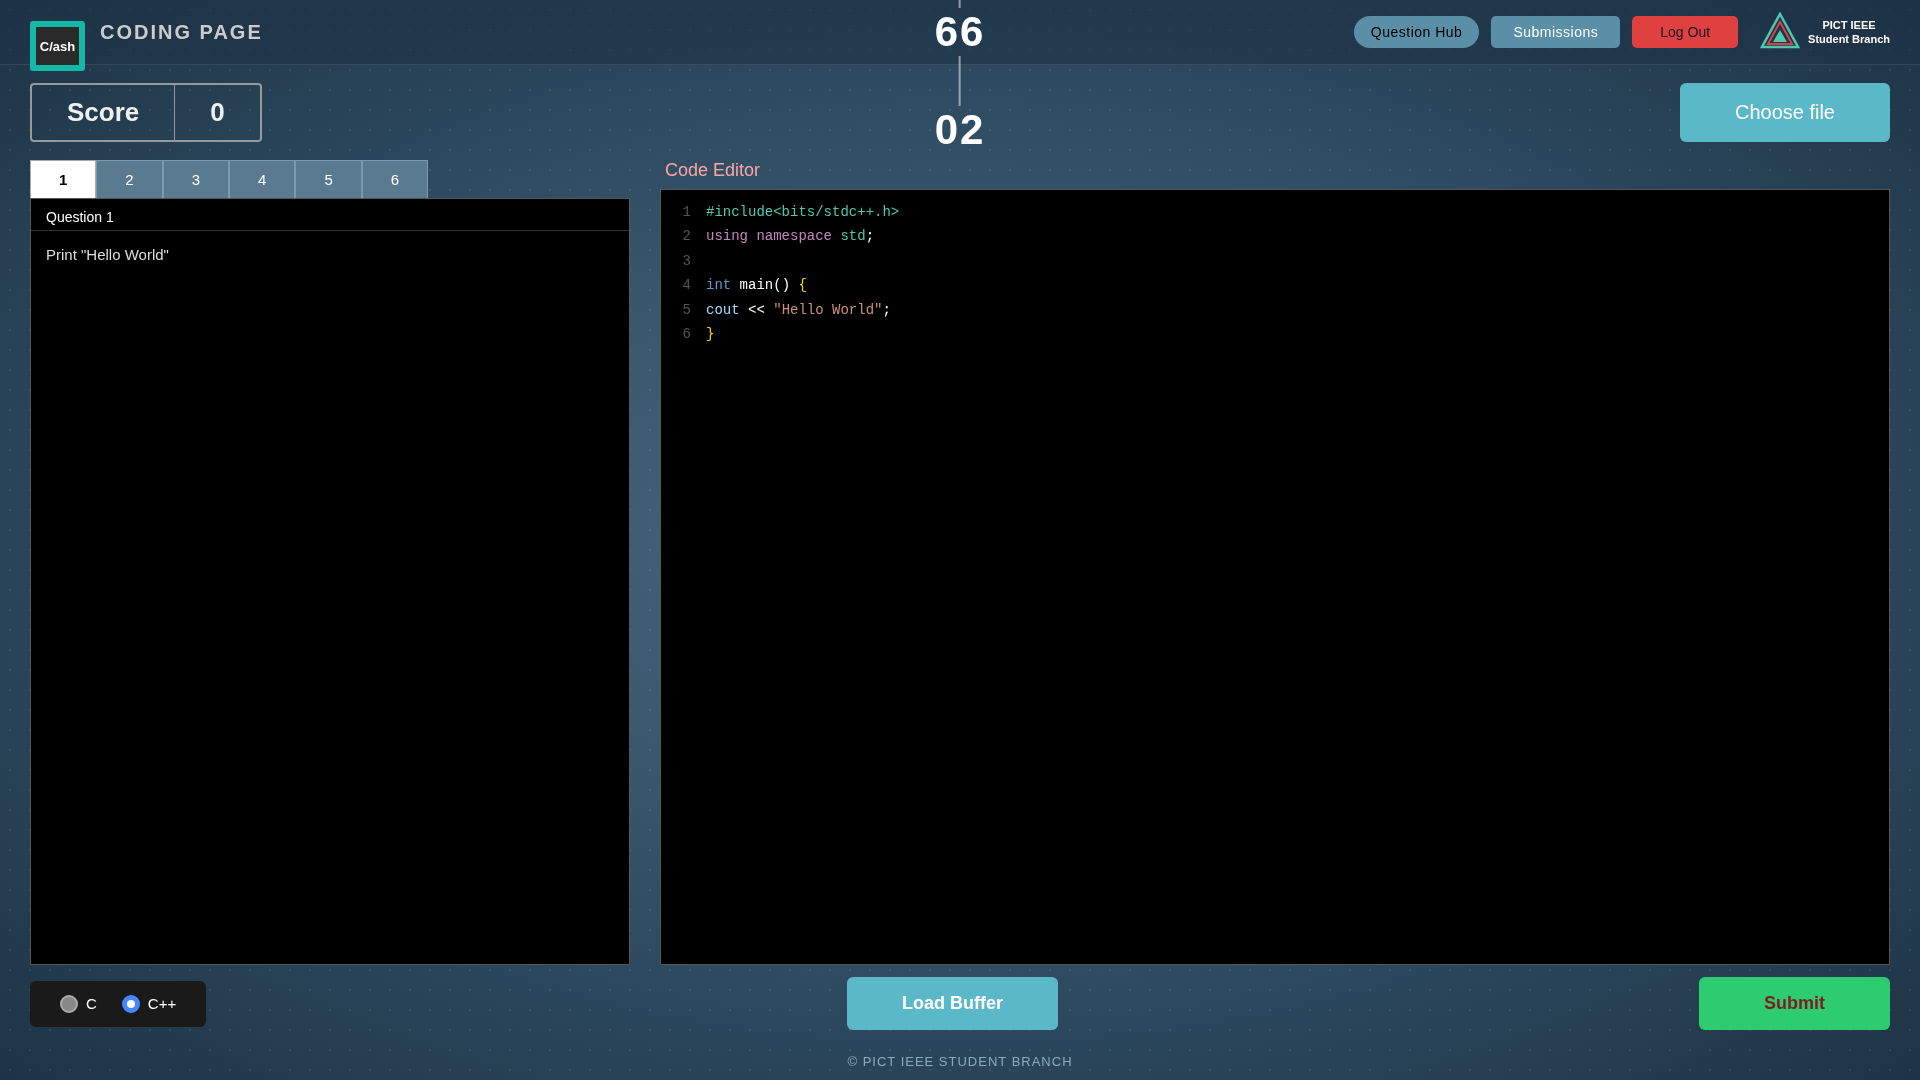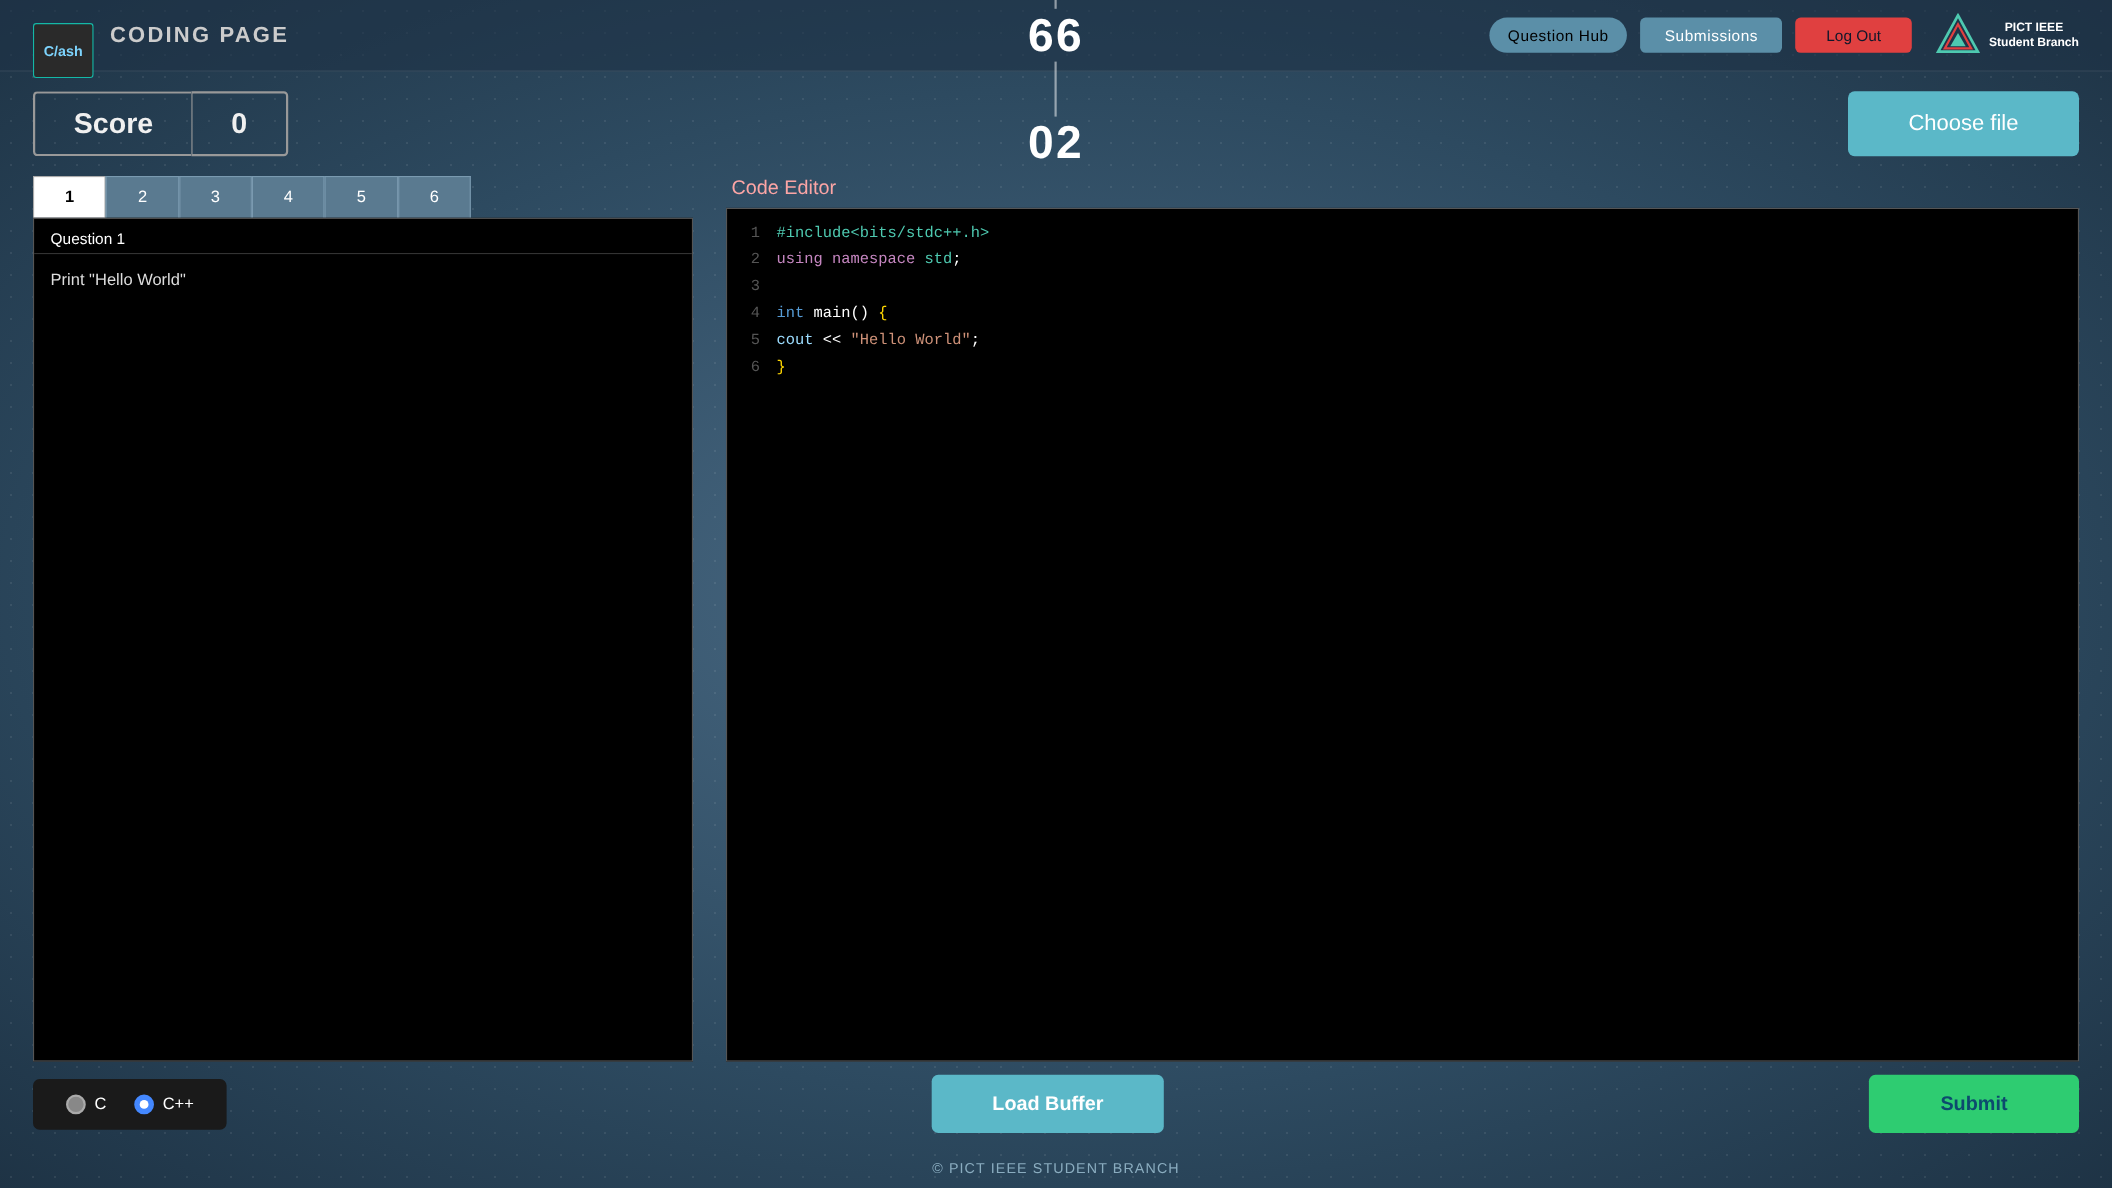--- a/index.html
+++ b/index.html
@@ -43,27 +43,27 @@
     .header-left {
       display: flex;
       align-items: center;
       gap: 15px;
     }
 
     .logo-box {
       width: 55px;
       height: 50px;
       background: #2a2a2a;
-      border: 1px solid #14b8a6;
+      border: 6px solid #14b8a6;
       display: flex;
       align-items: center;
       justify-content: center;
       font-weight: bold;
       font-size: 13px;
-      color: #7dd3fc;
+      color: #ffffff;
       border-radius: 3px;
       margin-top: 28px;
     }
 
     .page-title {
       font-size: 20px;
       font-weight: 600;
       letter-spacing: 2px;
       color: #cccccc;
     }
@@ -378,21 +378,21 @@
       padding: 16px 55px;
       font-size: 18px;
       cursor: pointer;
       font-weight: bold;
     }
 
     .btn-submit {
       background: #2ecc71;
       border: none;
       border-radius: 6px;
-      color: #0c4a6e;
+      color: #7f1d1d;
       padding: 16px 65px;
       font-size: 18px;
       font-weight: 600;
       cursor: pointer;
       text-align: center;
     }
 
     
     .footer {
       position: relative;

